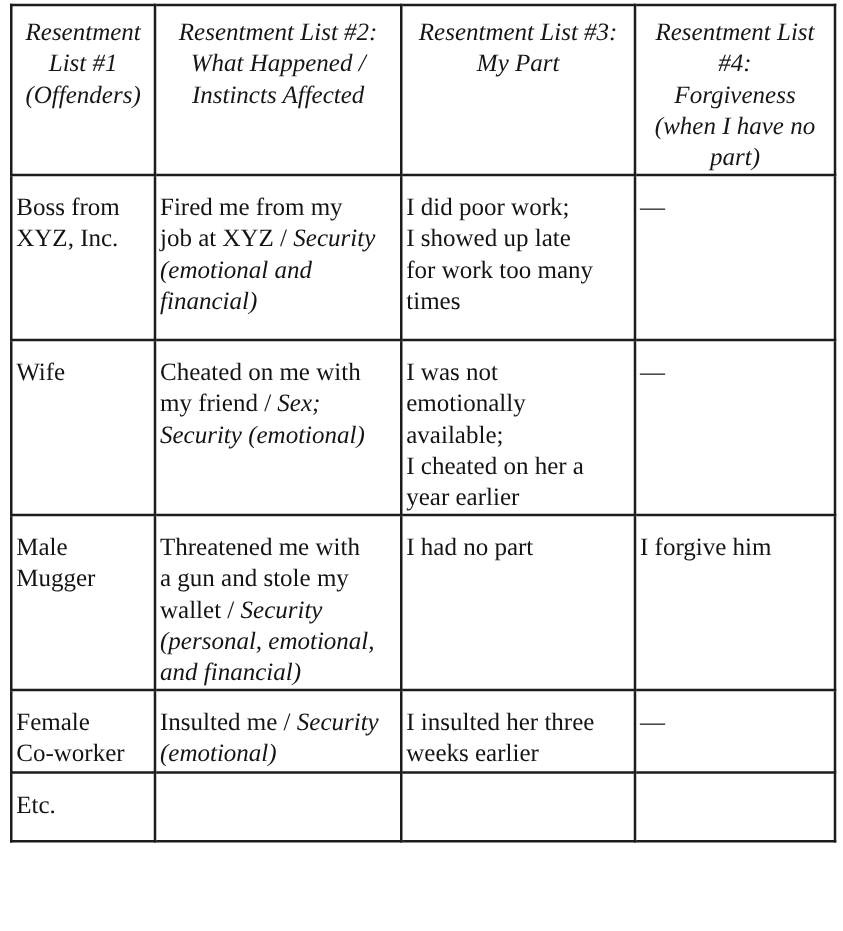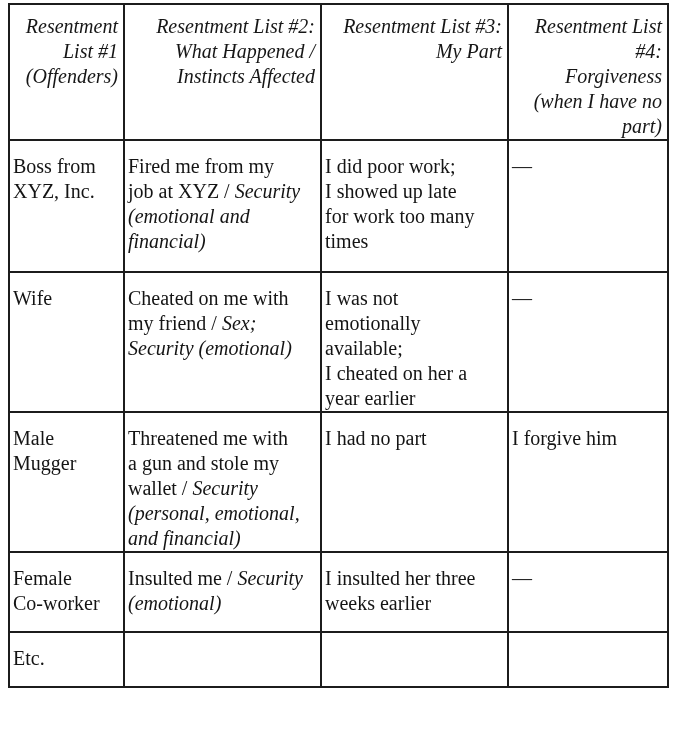--- a/index.html
+++ b/index.html
@@ -39,36 +39,36 @@
     border: 2px solid #1c1c1c;
     vertical-align: top;
     font-size: 20px;
     line-height: 25px;
     white-space: pre-line;
     overflow: hidden;
   }
   th {
     font-weight: normal;
     font-style: italic;
-    text-align: right;
+    text-align: center;
     padding: 9px 5px 0 5px;
     color: #161616;
   }
   td {
     text-align: left;
     padding: 13px 8px 0 3px;
     color: #141414;
   }
   td em, .italic-seg {
   }
   tr.rh  { height: 134px; }
   tr.r1  { height: 132px; }
   tr.r2  { height: 105px; }
   tr.r3  { height: 129px; }
-  tr.r4  { height: 80px; border-radius: 27px; }
+  tr.r4  { height: 66px; border-radius: 27px; }
   tr.r5  { height: 55px; border-radius: 13px; }
 </style>
 </head>
 <body>
 
 <div class="page">
 
 
   <table class="resentments">
     <colgroup>

